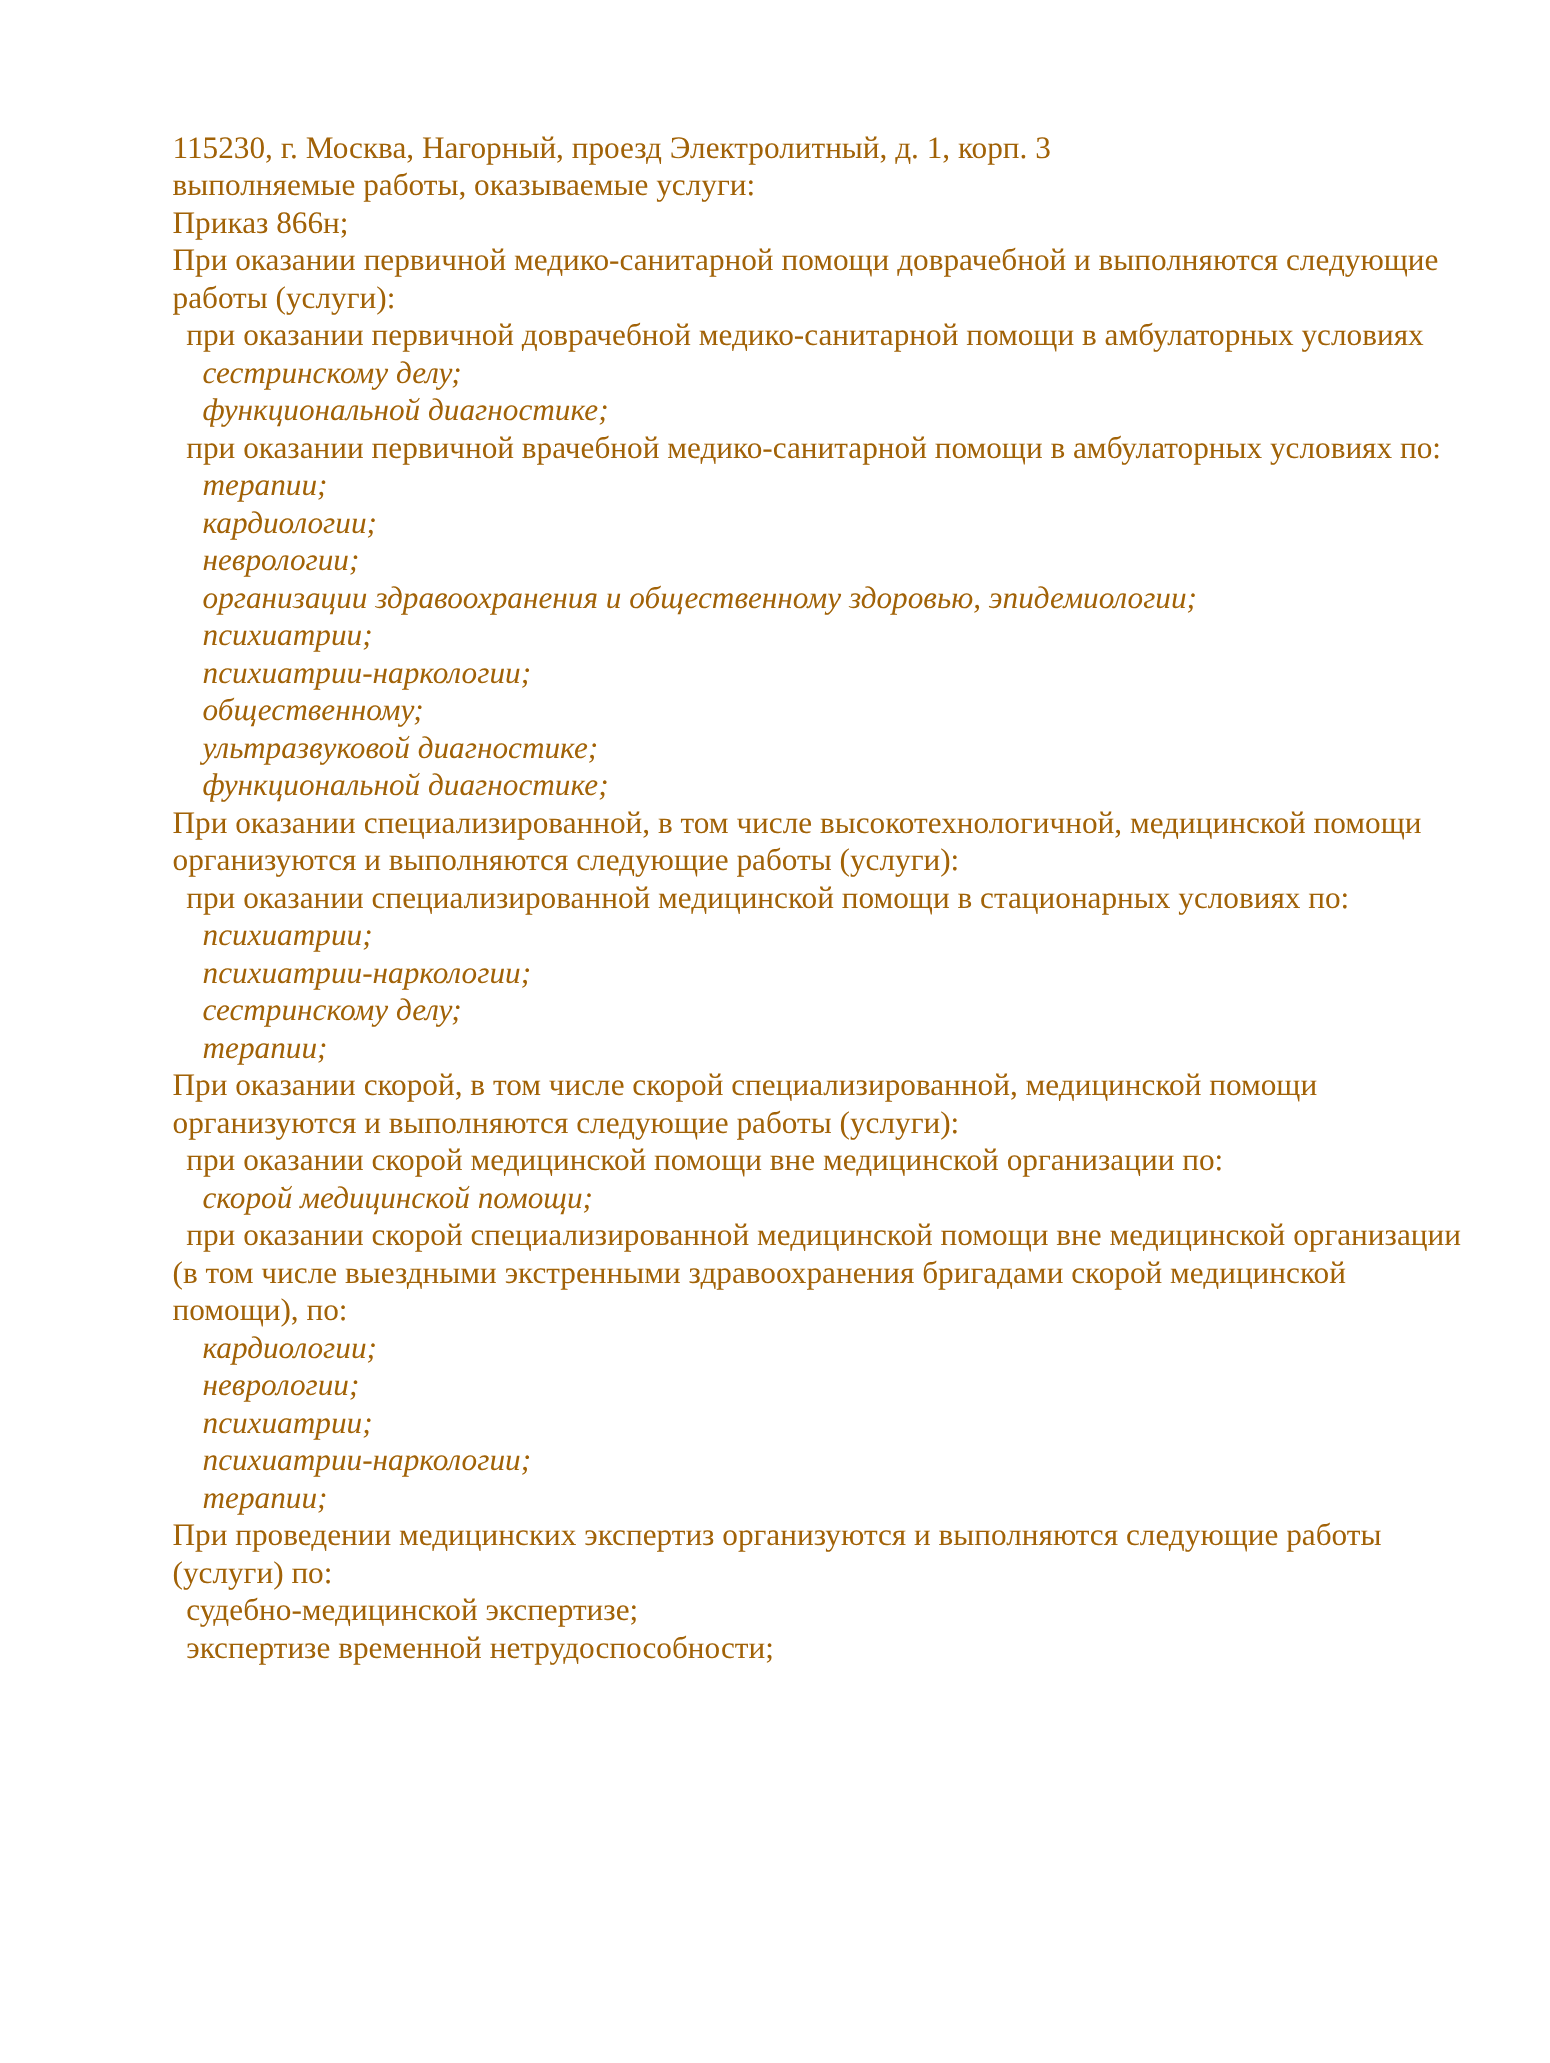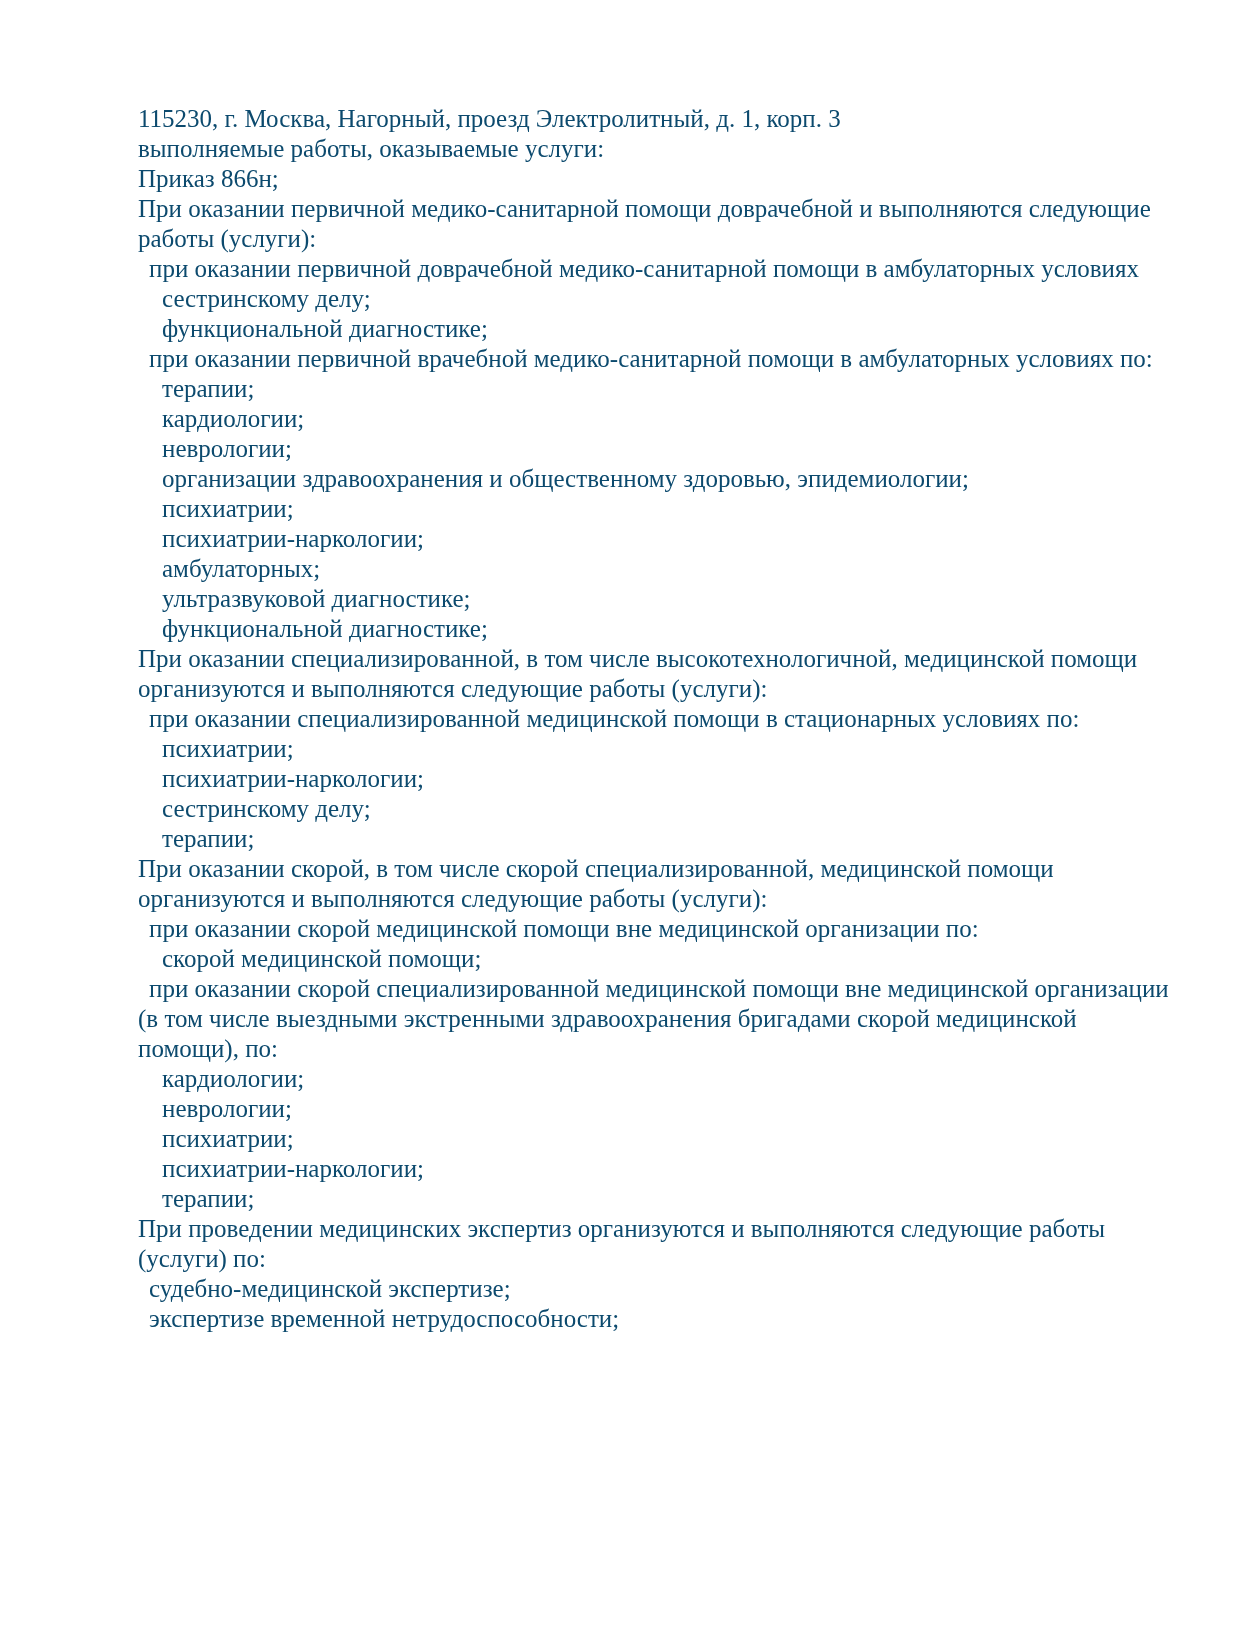--- a/index.html
+++ b/index.html
@@ -23,43 +23,43 @@
     font-size: 25px;
     line-height: 30px;
     color: #000000;
   }
   .doc-line {
     height: 30px;
     white-space: nowrap;
   }
   .indent-0 { padding-left: 0; }
   .indent-1 { padding-left: 11px; }
-  .indent-2 { padding-left: 24px; }
+  .indent-2 { padding-left: 24px; font-style: italic; }
 </style>
 </head>
 <body>
 
 <div class="page">
-  <div class="text-block" id="text-block" style="color: #0c4a6e;">
+  <div class="text-block" id="text-block" style="color: #a16207;">
       <div class="doc-line indent-0">115230, г. Москва, Нагорный, проезд Электролитный, д. 1, корп. 3</div>
       <div class="doc-line indent-0">выполняемые работы, оказываемые услуги:</div>
       <div class="doc-line indent-0">Приказ 866н;</div>
       <div class="doc-line indent-0">При оказании первичной медико-санитарной помощи доврачебной и выполняются следующие</div>
       <div class="doc-line indent-0">работы (услуги):</div>
       <div class="doc-line indent-1">при оказании первичной доврачебной медико-санитарной помощи в амбулаторных условиях</div>
       <div class="doc-line indent-2">сестринскому делу;</div>
       <div class="doc-line indent-2">функциональной диагностике;</div>
       <div class="doc-line indent-1">при оказании первичной врачебной медико-санитарной помощи в амбулаторных условиях по:</div>
       <div class="doc-line indent-2">терапии;</div>
       <div class="doc-line indent-2">кардиологии;</div>
       <div class="doc-line indent-2">неврологии;</div>
       <div class="doc-line indent-2">организации здравоохранения и общественному здоровью, эпидемиологии;</div>
       <div class="doc-line indent-2">психиатрии;</div>
       <div class="doc-line indent-2">психиатрии-наркологии;</div>
-      <div class="doc-line indent-2">амбулаторных;</div>
+      <div class="doc-line indent-2">общественному;</div>
       <div class="doc-line indent-2">ультразвуковой диагностике;</div>
       <div class="doc-line indent-2">функциональной диагностике;</div>
       <div class="doc-line indent-0">При оказании специализированной, в том числе высокотехнологичной, медицинской помощи</div>
       <div class="doc-line indent-0">организуются и выполняются следующие работы (услуги):</div>
       <div class="doc-line indent-1">при оказании специализированной медицинской помощи в стационарных условиях по:</div>
       <div class="doc-line indent-2">психиатрии;</div>
       <div class="doc-line indent-2">психиатрии-наркологии;</div>
       <div class="doc-line indent-2">сестринскому делу;</div>
       <div class="doc-line indent-2">терапии;</div>
       <div class="doc-line indent-0">При оказании скорой, в том числе скорой специализированной, медицинской помощи</div>

